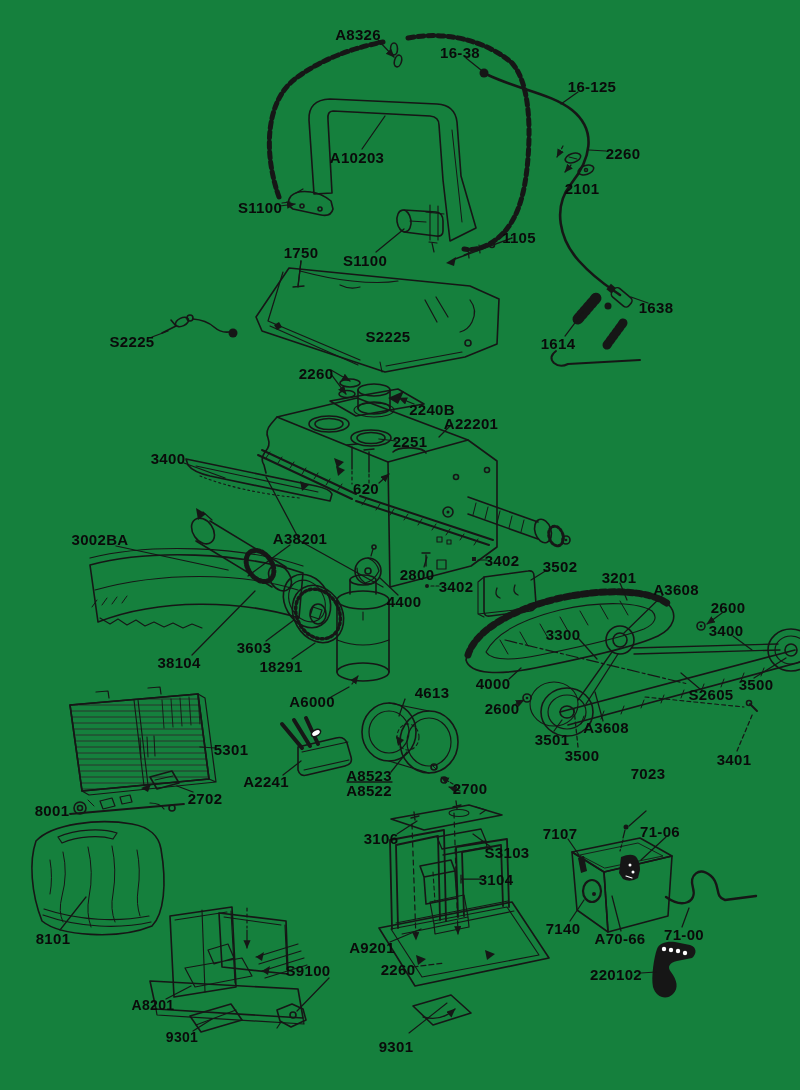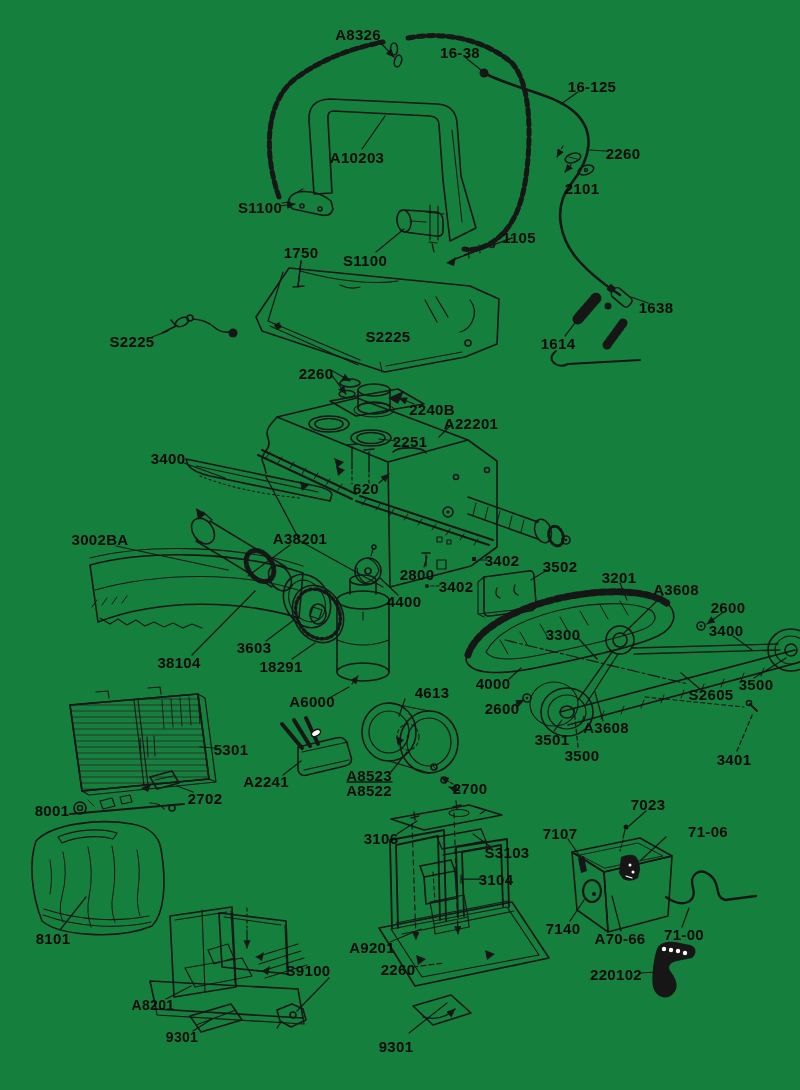--- a/index.html
+++ b/index.html
@@ -473,23 +473,23 @@
       <span class="part-label" style="left: 266px; top: 781px;">A2241</span>
       <span class="part-label" style="left: 205px; top: 798px;">2702</span>
       <span class="part-label" style="left: 52px; top: 810px;">8001</span>
       <span class="part-label" style="left: 53px; top: 938px;">8101</span>
       <span class="part-label" style="left: 381px; top: 838px;">3106</span>
       <span class="part-label" style="left: 507px; top: 852px;">S3103</span>
       <span class="part-label" style="left: 496px; top: 879px;">3104</span>
       <span class="part-label" style="left: 372px; top: 947px;">A9201</span>
       <span class="part-label" style="left: 398px; top: 969px;">2260</span>
       <span class="part-label" style="left: 396px; top: 1046px;">9301</span>
-      <span class="part-label" style="left: 648px; top: 804px; text-align: center;">7023</span>
+      <span class="part-label" style="left: 648px; top: 773px; text-align: center;">7023</span>
       <span class="part-label" style="left: 560px; top: 833px;">7107</span>
-      <span class="part-label" style="left: 708px; top: 831px; text-align: center;">71-06</span>
+      <span class="part-label" style="left: 660px; top: 831px; text-align: center;">71-06</span>
       <span class="part-label" style="left: 563px; top: 928px;">7140</span>
       <span class="part-label" style="left: 620px; top: 938px;">A70-66</span>
       <span class="part-label" style="left: 684px; top: 934px;">71-00</span>
       <span class="part-label" style="left: 616px; top: 974px;">220102</span>
       <span class="part-label" style="left: 308px; top: 970px;">S9100</span>
       <span class="part-label small" style="left: 153px; top: 1005px;">A8201</span>
       <span class="part-label small" style="left: 182px; top: 1037px;">9301</span>
     </div>
 
 </div>

